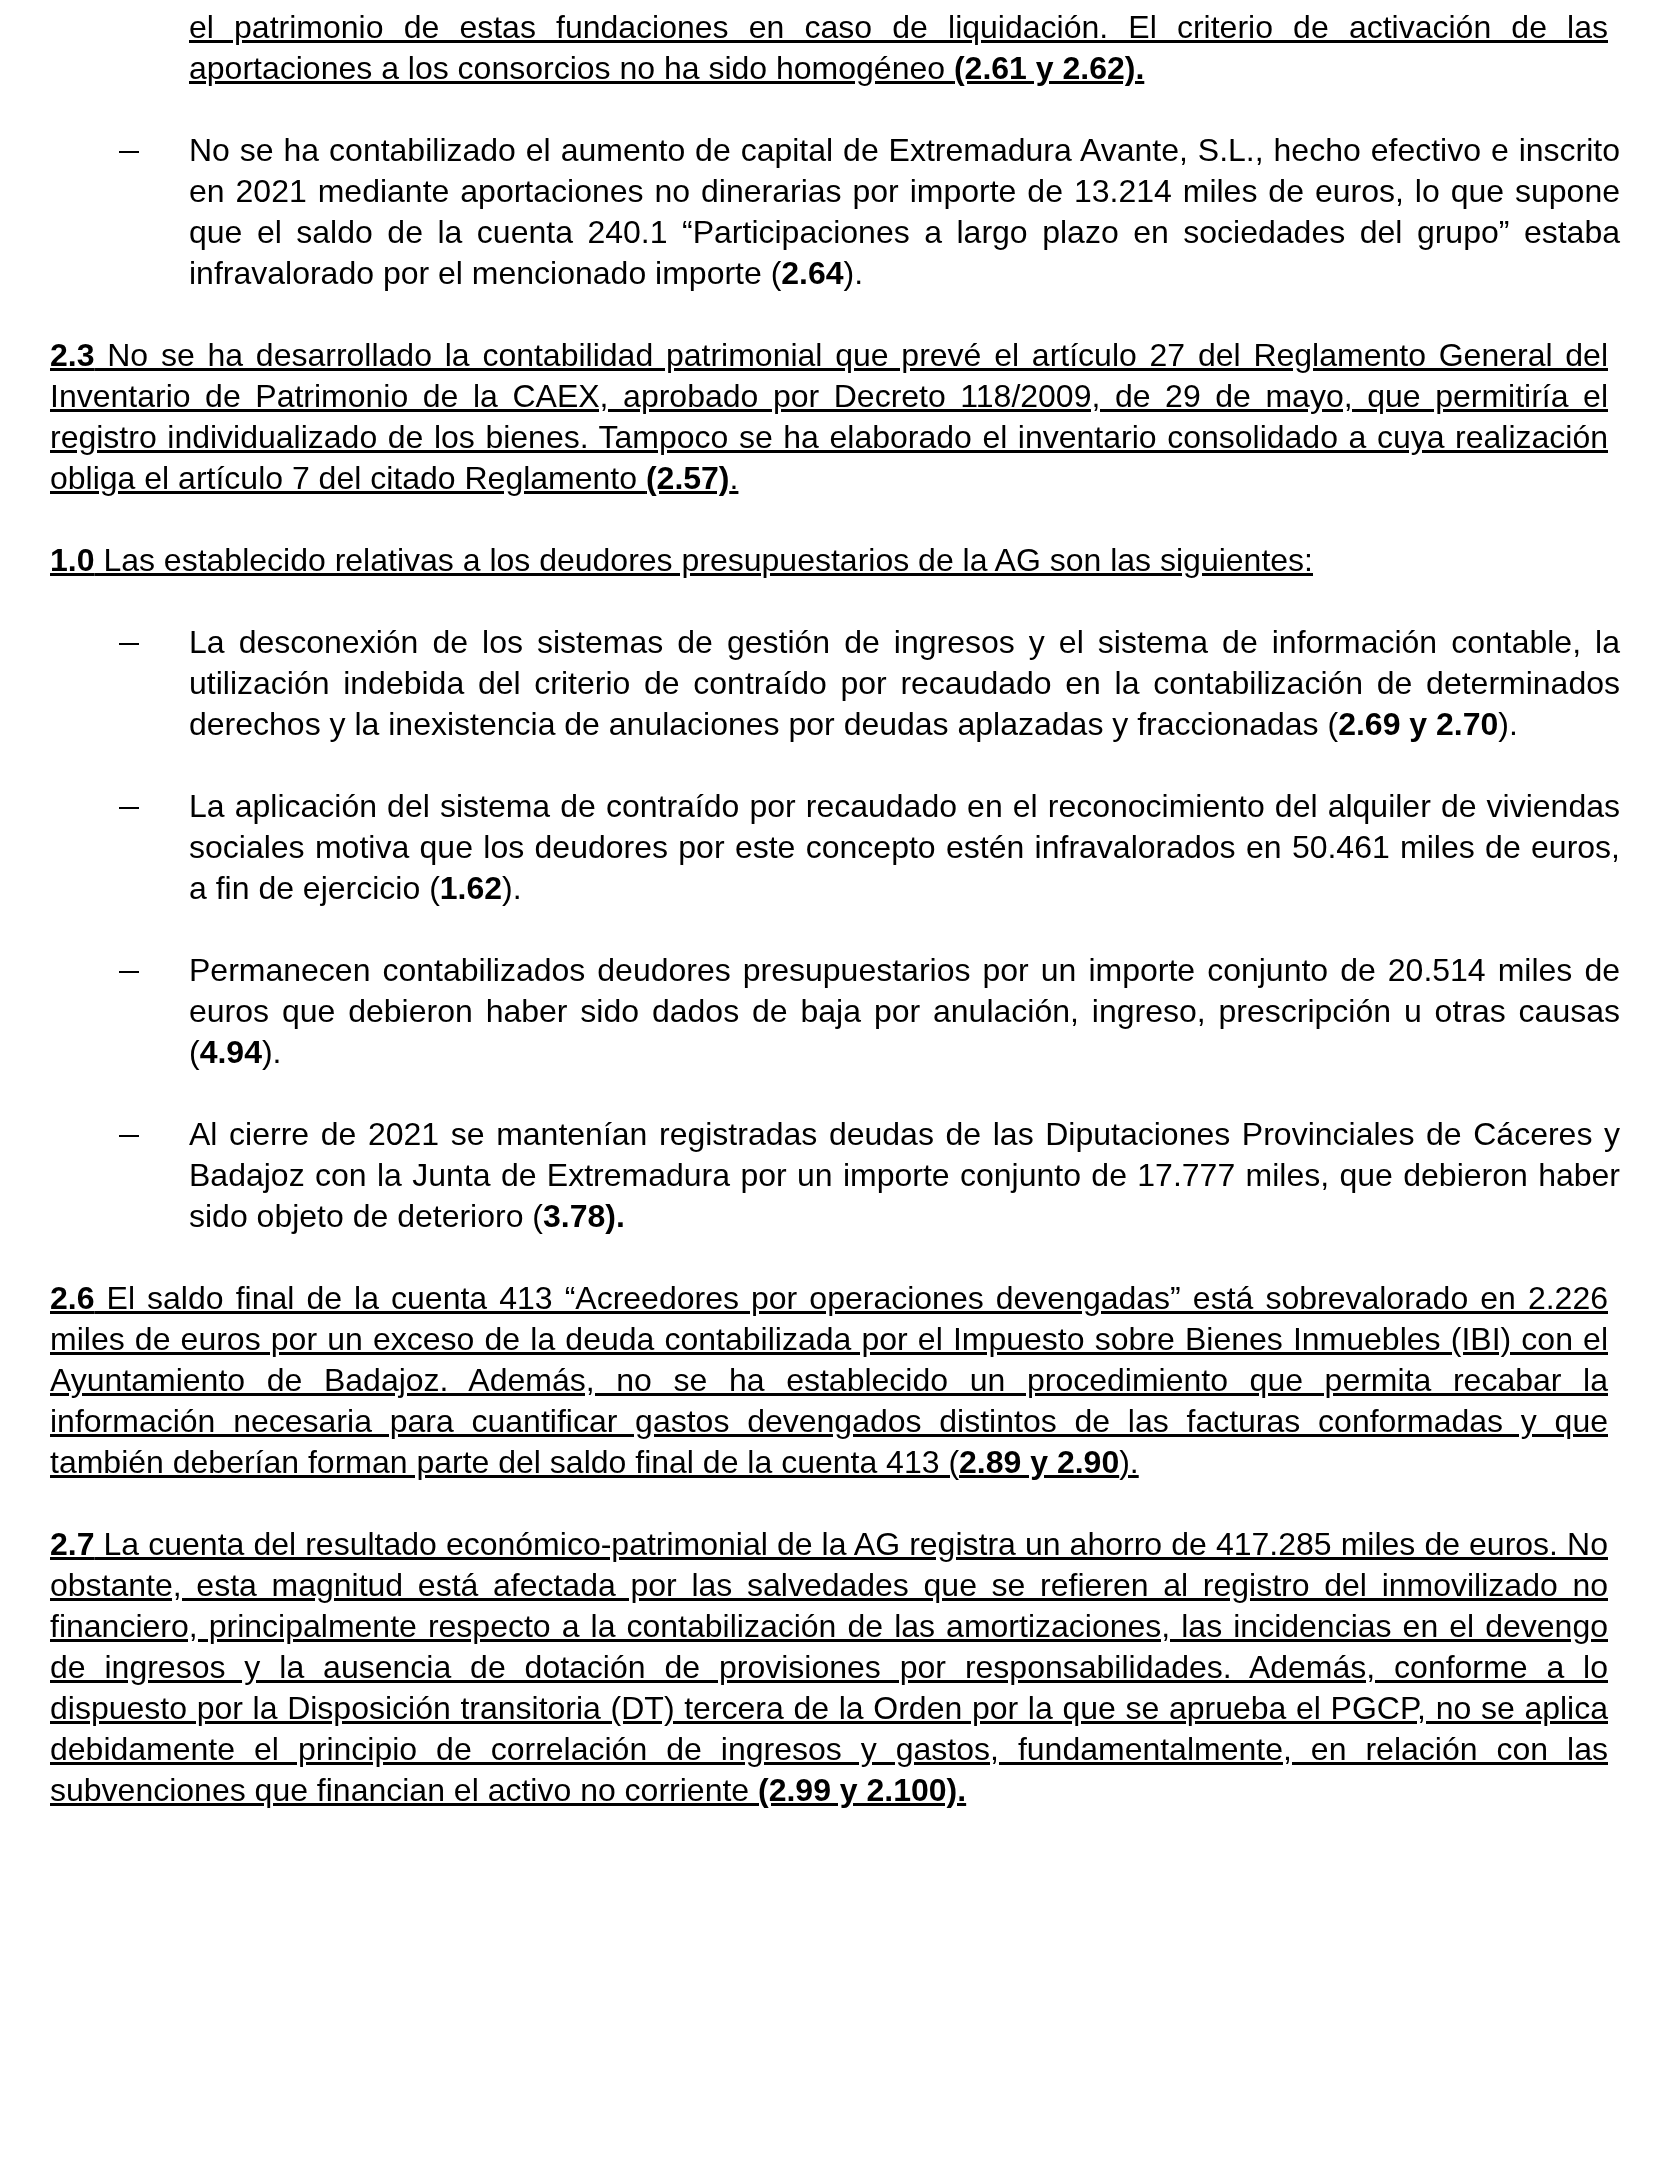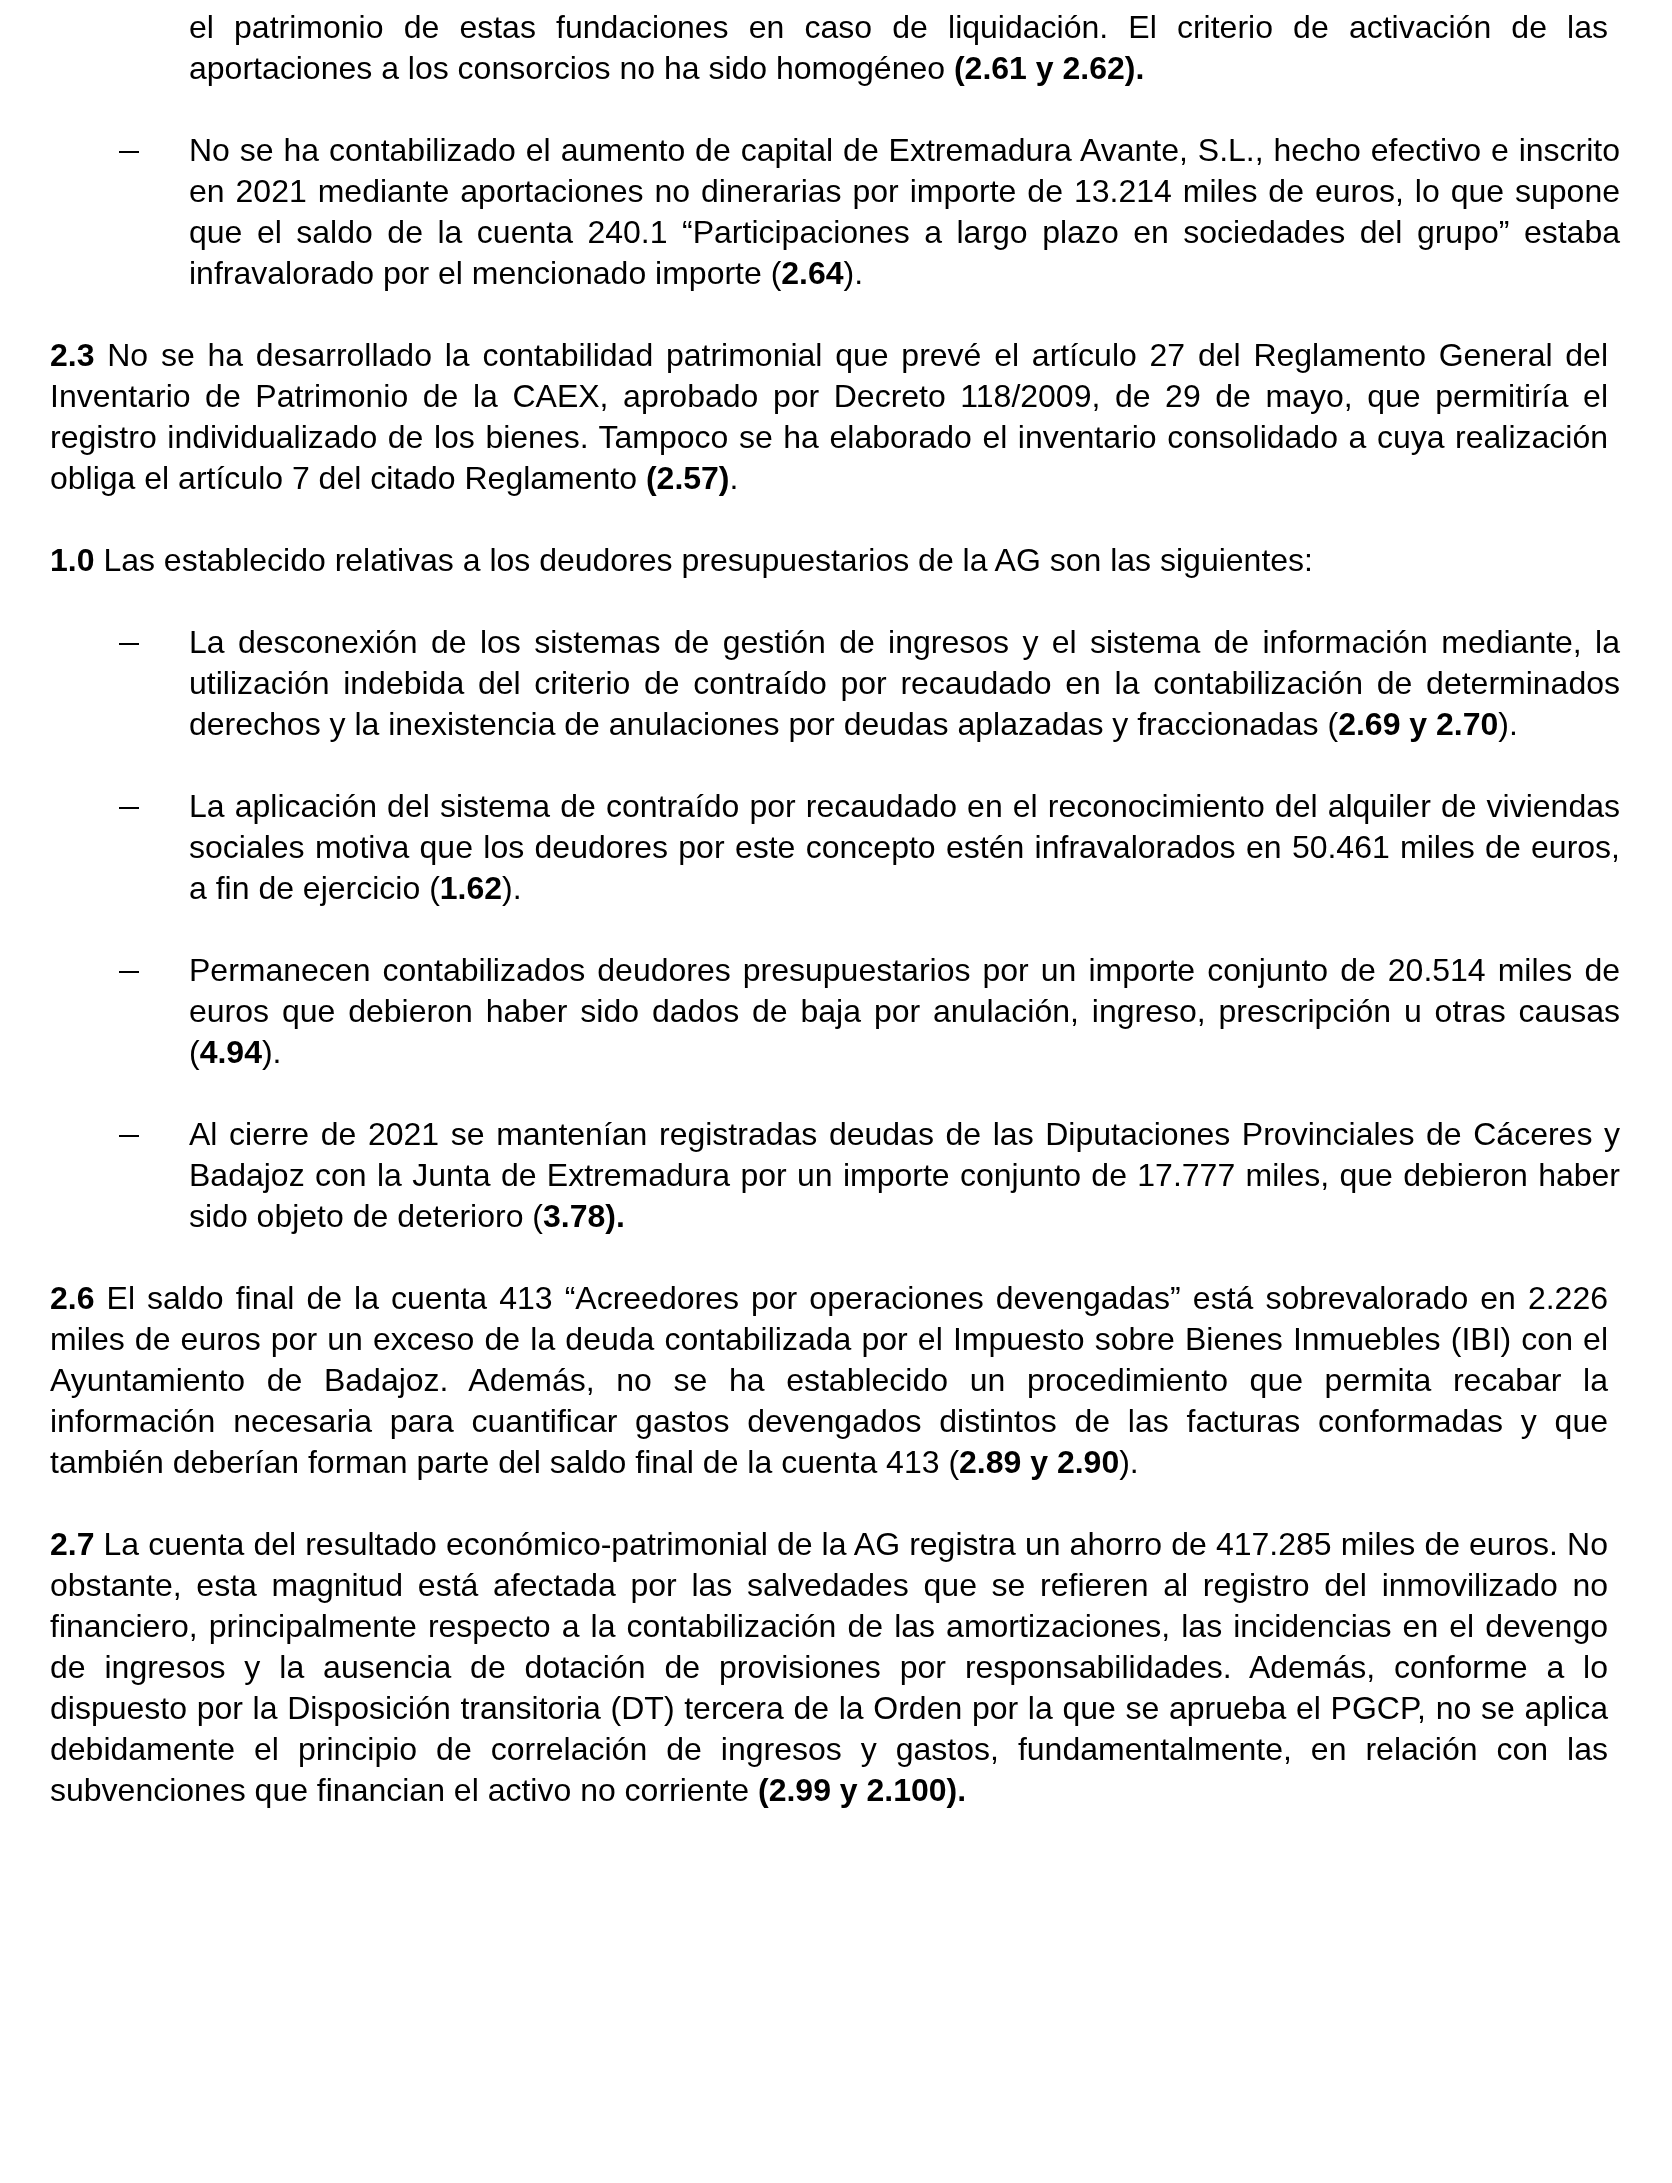--- a/index.html
+++ b/index.html
@@ -19,20 +19,21 @@
     }
     .page {
       position: absolute;
       left: 50px;
       top: 7px;
       width: 1570px;
     }
     .para {
       margin: 0 12px 41px 0;
       text-align: justify;
+      text-decoration: underline;
     }
     .para.cont {
       padding-left: 139px;
     }
     .bullet {
       position: relative;
       padding-left: 139px;
       margin: 0 0 41px 0;
       text-align: justify;
     }
@@ -71,21 +72,21 @@
   <p class="para">
     <b>2.3</b><span> No se ha desarrollado la contabilidad patrimonial que prevé el artículo 27 del Reglamento General del Inventario de Patrimonio de la CAEX, aprobado por Decreto 118/2009, de 29 de mayo, que permitiría el registro individualizado de los bienes. Tampoco se ha elaborado el inventario consolidado a cuya realización obliga el artículo 7 del citado Reglamento </span><b>(2.57)</b><span>.</span>
   </p>
 
   <p class="para">
     <b>1.0</b><span> Las establecido relativas a los deudores presupuestarios de la AG son las siguientes:</span>
   </p>
 
   <div class="bullet">
     <span class="dash"></span>
-    <span>La desconexión de los sistemas de gestión de ingresos y el sistema de información mediante, la utilización indebida del criterio de contraído por recaudado en la contabilización de determinados derechos y la inexistencia de anulaciones por deudas aplazadas y fraccionadas (</span><b>2.69 y 2.70</b><span>).</span>
+    <span>La desconexión de los sistemas de gestión de ingresos y el sistema de información contable, la utilización indebida del criterio de contraído por recaudado en la contabilización de determinados derechos y la inexistencia de anulaciones por deudas aplazadas y fraccionadas (</span><b>2.69 y 2.70</b><span>).</span>
   </div>
 
   <div class="bullet">
     <span class="dash"></span>
     <span>La aplicación del sistema de contraído por recaudado en el reconocimiento del alquiler de viviendas sociales motiva que los deudores por este concepto estén infravalorados en 50.461 miles de euros, a fin de ejercicio (</span><b>1.62</b><span>).</span>
   </div>
 
   <div class="bullet">
     <span class="dash"></span>
     <span>Permanecen contabilizados deudores presupuestarios por un importe conjunto de 20.514 miles de euros que debieron haber sido dados de baja por anulación, ingreso, prescripción u otras causas (</span><b>4.94</b><span>).</span>

